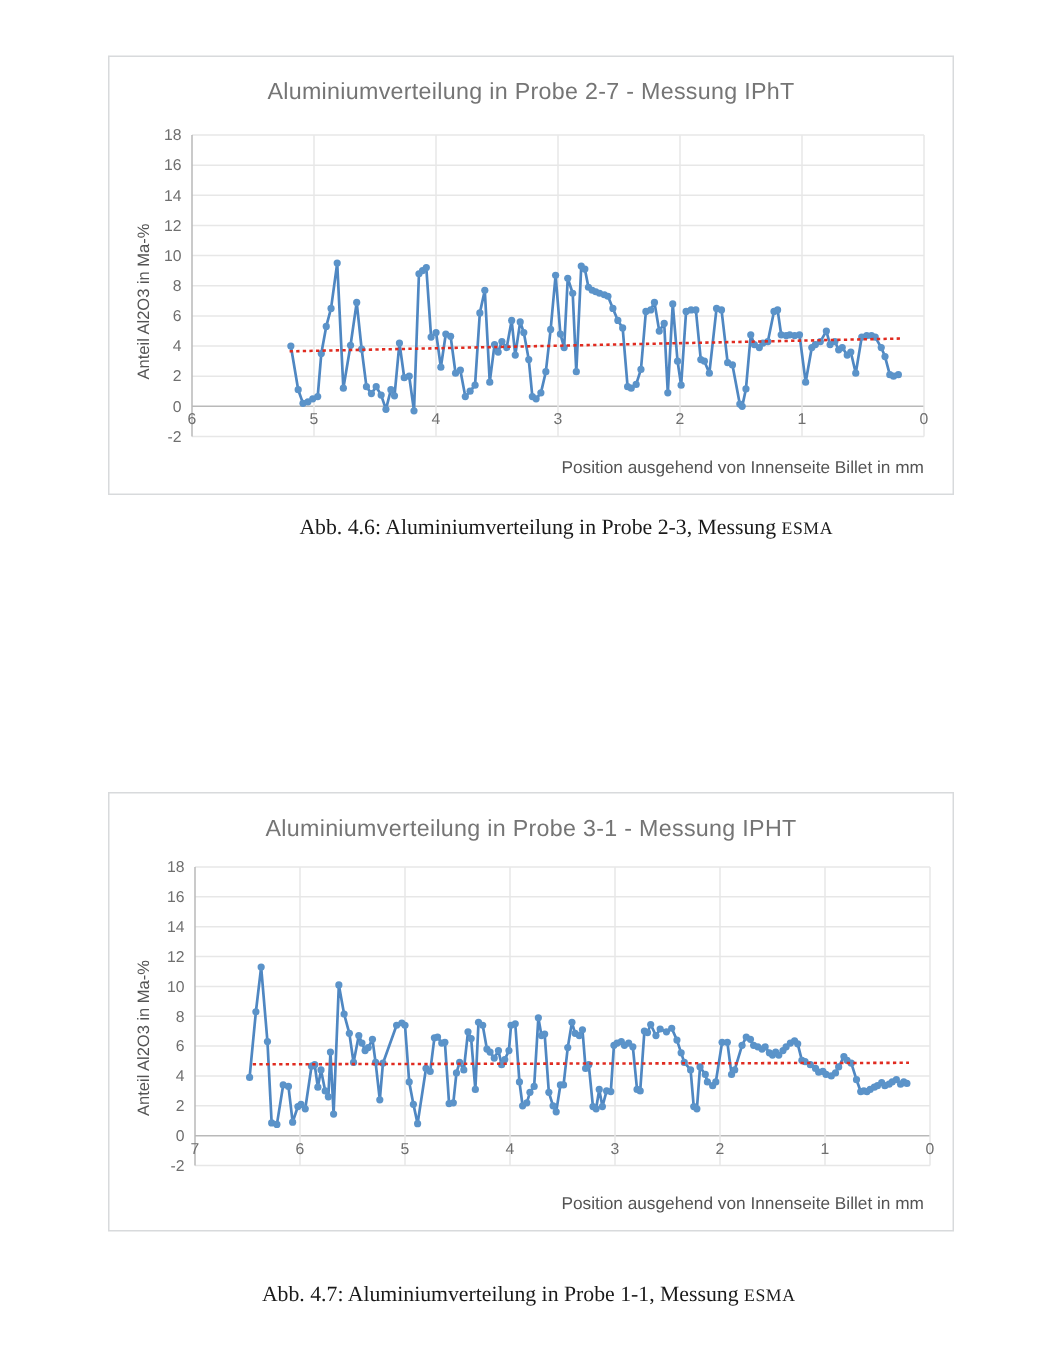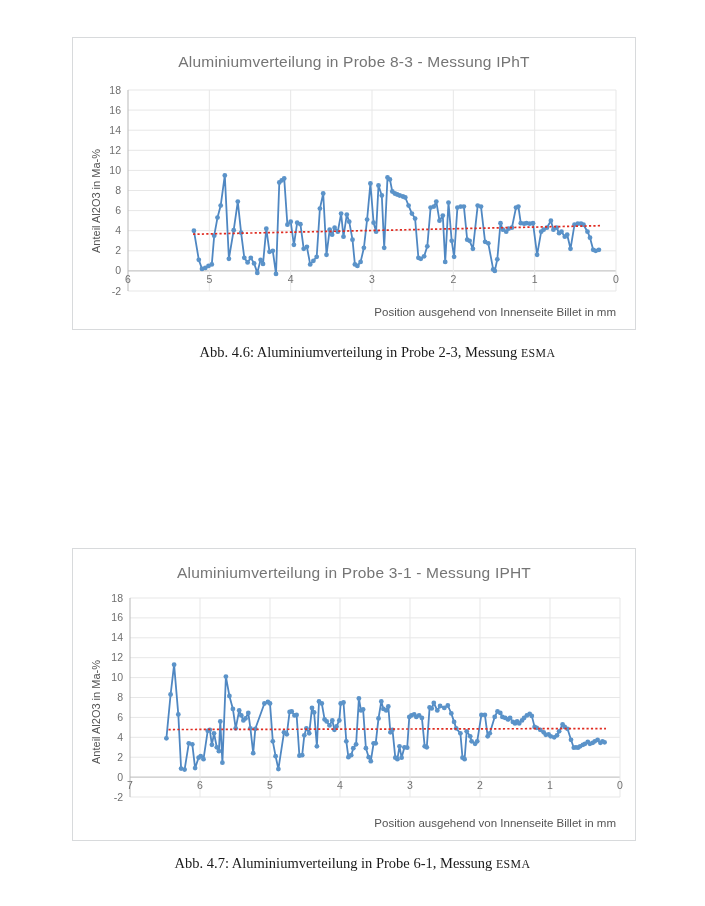--- a/index.html
+++ b/index.html
@@ -1,40 +1,40 @@
 <!DOCTYPE html>
 <html><head>
 <meta charset="utf-8">
 <style>
   html,body{margin:0;padding:0;}
   body{width:705px;height:906px;background:#ffffff;position:relative;overflow:hidden;
        font-family:"Liberation Sans",sans-serif;}
   .chart-card{position:absolute;left:72px;width:564px;height:293px;background:#ffffff;
        border:1px solid #d8dadc;box-sizing:border-box;}
-  #card2{top:548px;}
+  #card2{top:528px;}
   #card1{top:37px;}
   .chart-title{position:absolute;top:15px;left:0;width:100%;text-align:center;
        font-size:15.5px;color:#757575;letter-spacing:.2px;white-space:nowrap;}
   .plot-svg{position:absolute;left:0;top:0;}
   .x-axis-title{position:absolute;bottom:11px;left:55px;width:488px;text-align:right;
        font-size:11.5px;color:#545454;}
   .y-axis-title{position:absolute;left:-76px;top:156px;width:200px;height:14px;text-align:center;
        transform:rotate(-90deg);font-size:11px;color:#545454;white-space:nowrap;}
   .caption{position:absolute;left:0;width:705px;text-align:center;
        font-family:"Liberation Serif",serif;font-size:14.5px;color:#1a1a1a;}
   #cap1{top:344px;padding-left:25px;}
   #cap2{top:855px;}
   .caption .sc{font-size:11.8px;letter-spacing:.4px;}
   svg text{font-family:"Liberation Sans",sans-serif;}
 </style>
 </head>
 <body>
 
 <div class="chart-card" id="card1">
-  <div class="chart-title">Aluminiumverteilung in Probe 8-3 - Messung IPhT</div>
+  <div class="chart-title">Aluminiumverteilung in Probe 2-7 - Messung IPhT</div>
   <svg class="plot-svg" id="plot0" width="564" height="293">
       <line x1="55" x2="543" y1="52" y2="52" stroke="#e7e7e7" stroke-width="1"></line>
       <text x="48" y="55.5" text-anchor="end" fill="#6f6f6f" font-size="10.5px">18</text>
       <line x1="55" x2="543" y1="72.1" y2="72.1" stroke="#e7e7e7" stroke-width="1"></line>
       <text x="48" y="75.6" text-anchor="end" fill="#6f6f6f" font-size="10.5px">16</text>
       <line x1="55" x2="543" y1="92.2" y2="92.2" stroke="#e7e7e7" stroke-width="1"></line>
       <text x="48" y="95.7" text-anchor="end" fill="#6f6f6f" font-size="10.5px">14</text>
       <line x1="55" x2="543" y1="112.3" y2="112.3" stroke="#e7e7e7" stroke-width="1"></line>
       <text x="48" y="115.8" text-anchor="end" fill="#6f6f6f" font-size="10.5px">12</text>
       <line x1="55" x2="543" y1="132.4" y2="132.4" stroke="#e7e7e7" stroke-width="1"></line>
@@ -412,14 +412,14 @@
       <circle cx="527.4" cy="193.8" r="2.4" fill="#5b93c9"></circle>
       <circle cx="529.5" cy="192.3" r="2.4" fill="#5b93c9"></circle>
       <circle cx="531.6" cy="193.3" r="2.4" fill="#5b93c9"></circle>
       <line x1="95.49999999999999" y1="180.539" x2="533" y2="179.544" stroke="#e02b20" stroke-width="1.7" stroke-dasharray="2.2 2.2"></line>
     </svg>
   <div class="y-axis-title">Anteil Al2O3 in Ma-%</div>
   <div class="x-axis-title">Position ausgehend von Innenseite Billet in mm</div>
 </div>
 
 <div class="caption" id="cap2">
-  <span>Abb. 4.7: Aluminiumverteilung in Probe 6-1, Messung </span><span class="sc">ESMA</span>
+  <span>Abb. 4.7: Aluminiumverteilung in Probe 1-1, Messung </span><span class="sc">ESMA</span>
 </div>
 
 </body></html>

